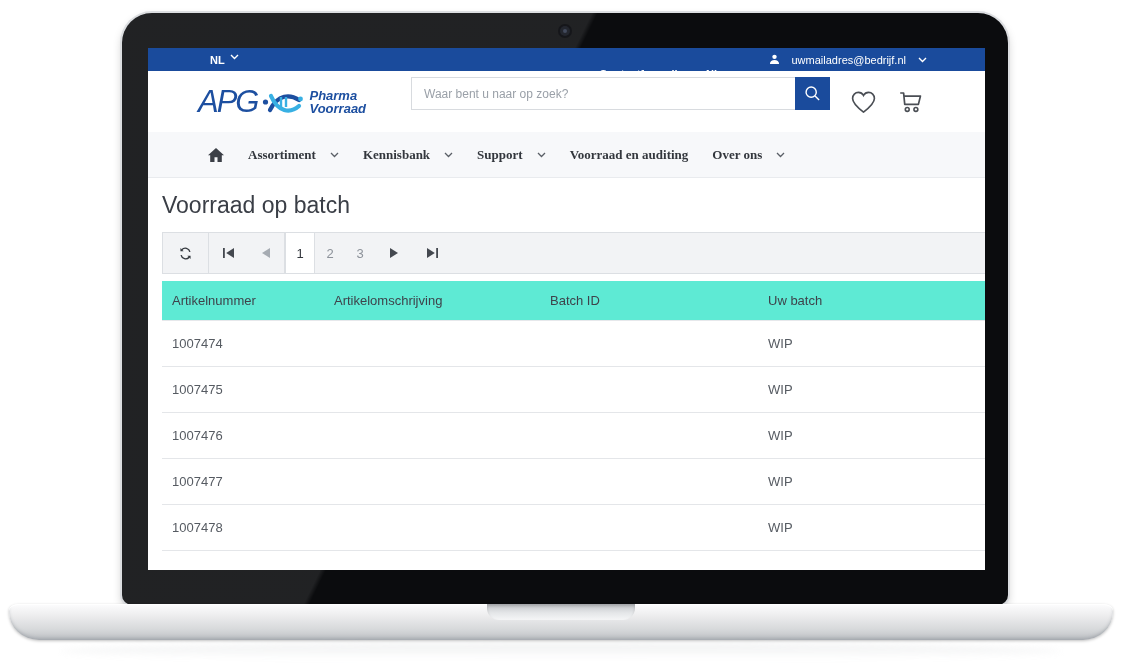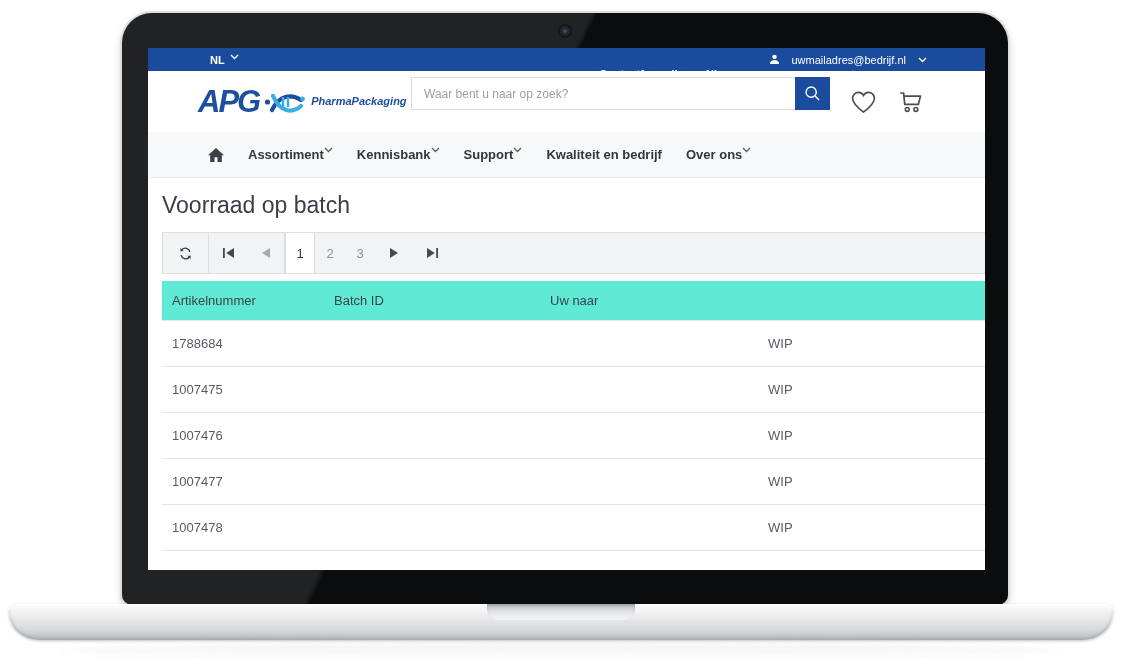--- a/index.html
+++ b/index.html
@@ -65,26 +65,26 @@
     display:flex; align-items:center; gap:18px;
   }
   .topbar-link { font-weight:bold; cursor:pointer; text-decoration:none; color:#fff;margin-top:29px; }
   .account { display:flex; align-items:center; gap:12px; cursor:pointer; margin-left:6px; }
   .chev { display:inline-block; }
 
   
   .siteheader { height:61px; background:#fff; display:flex; align-items:center; }
   .logo { margin-left:50px; display:flex; align-items:center; gap:5px; cursor:pointer; }
   .logo-apg {
-    font-size:31px; font-weight:bold; font-style:italic;
+    font-size:31px; font-weight:normal; font-style:italic;
     color:#1d4fa0; letter-spacing:-2px; line-height:1;
   }
   .tagline {
-    display:flex; flex-direction:row; font-style:italic; font-weight:bold;
-    color:#1d4fa0; font-size:11px; line-height:13px;
+    display:flex; flex-direction:column; font-style:italic; font-weight:bold;
+    color:#1d4fa0; font-size:13px; line-height:13px;
   }
   .searchwrap { margin-left:auto; display:flex; height:49px;justify-content:flex-end; }
   .search-input {
     width:384px; height:33px; border:1px solid #d8dbdf; border-right:none;
     padding:0 12px; font-size:12px; color:#333; outline:none;
     font-family:inherit;
   }
   .search-input::placeholder { color:#9aa0a8; }
   .search-btn {
     width:35px; height:33px; background:#1a4b9c; border:none; cursor:pointer;
@@ -92,21 +92,21 @@
   }
   .hdr-icons { display:flex; align-items:center; margin-left:20px; margin-right:60px; gap:20px; }
   .hdr-icon { cursor:pointer; display:flex; align-items:center; }
 
   
   .navbar {
     height:46px; background:#f7f8fa; border-bottom:1px solid #e9ebee;
     display:flex; align-items:center; gap:24px; padding-left:60px;
     font-size:13px; font-weight:bold; color:#33373d;
   }
-  .nav-item { display:flex; gap:0; cursor:pointer; color:#33373d; }
+  .nav-item { display:flex; align-items:center; gap:14px; cursor:pointer; color:#33373d;font-family:Liberation Serif, serif; }
 
   
   .page-title {
     font-size:23px; font-weight:400; color:#3a3e46;
     padding:14px 11px 13px 14px; background:#fff;
   }
   .toolbar {
     margin-left:14px; height:42px; background:#f2f3f5;
     border:1px solid #dcdfe3; border-right:none;
     display:flex; align-items:stretch;
@@ -180,21 +180,21 @@
           <svg width="42" height="32" viewBox="0 0 42 32">
             <circle cx="3.5" cy="16" r="2.6" fill="#1d4fa0"></circle>
             <path d="M8 24 C 16 8, 28 8, 37 14" fill="none" stroke="#1d4fa0" stroke-width="4.2" stroke-linecap="round"></path>
             <path d="M9 10 C 16 26, 28 28, 37 20" fill="none" stroke="#38b0e3" stroke-width="4.2" stroke-linecap="round"></path>
             <line x1="19" y1="11" x2="19" y2="21" stroke="#38b0e3" stroke-width="2.4"></line>
             <line x1="24" y1="11" x2="24" y2="21" stroke="#38b0e3" stroke-width="2.4"></line>
             <circle cx="38.5" cy="13" r="2.4" fill="#38b0e3"></circle>
           </svg>
           <div class="tagline">
             <span>Pharma</span>
-            <span>Packaging</span>
+            <span>Voorraad</span>
           </div>
         </div>
         <div class="searchwrap">
           <input class="search-input" type="text" placeholder="Waar bent u naar op zoek?" style="">
           <button class="search-btn">
             <svg width="17" height="17" viewBox="0 0 18 18">
                 <circle cx="7.6" cy="7.6" r="5.4" fill="none" stroke="#ffffff" stroke-width="1.5"></circle>
                 <line x1="11.7" y1="11.7" x2="16" y2="16" stroke="#ffffff" stroke-width="1.5"></line>
               </svg>
           </button>
@@ -233,21 +233,21 @@
               <polyline points="1,1 4.5,4.5 8,1" fill="none" stroke="#5a5f66" stroke-width="1.3"></polyline>
             </svg>
         </span>
         <span class="nav-item">
           <span>Support</span>
           <svg class="chev" width="9" height="6" viewBox="0 0 9 6">
               <polyline points="1,1 4.5,4.5 8,1" fill="none" stroke="#5a5f66" stroke-width="1.3"></polyline>
             </svg>
         </span>
         <span class="nav-item">
-          <span>Kwaliteit en bedrijf</span>
+          <span>Voorraad en auditing</span>
         </span>
         <span class="nav-item">
           <span>Over ons</span>
           <svg class="chev" width="9" height="6" viewBox="0 0 9 6">
               <polyline points="1,1 4.5,4.5 8,1" fill="none" stroke="#5a5f66" stroke-width="1.3"></polyline>
             </svg>
         </span>
       </div>
 
       <h1 class="page-title">Voorraad op batch</h1>
@@ -285,26 +285,27 @@
               <path d="M0 0v10l7.8-5z" fill="#44484f"></path>
               <rect x="9.2" y="0" width="1.8" height="10" fill="#44484f"></rect>
             </svg>
         </button>
       </div>
 
       <div class="tgap"></div>
 
       <div class="thead">
         <span class="cellspan">Artikelnummer</span>
+        <span class="cellspan">Artikelomschrijving</span>
         <span class="cellspan">Batch ID</span>
-        <span class="cellspan">Uw naar</span>
-      </div>
-
-      <div class="trow">
-        <span class="cellspan">1788684</span>
+        <span class="cellspan">Uw batch</span>
+      </div>
+
+      <div class="trow">
+        <span class="cellspan">1007474</span>
         <span class="cellspan"></span>
         <span class="cellspan"></span>
         <span class="cellspan">WIP</span>
         <span class="cellspan"></span>
       </div>
       <div class="trow">
         <span class="cellspan">1007475</span>
         <span class="cellspan"></span>
         <span class="cellspan"></span>
         <span class="cellspan">WIP</span>

